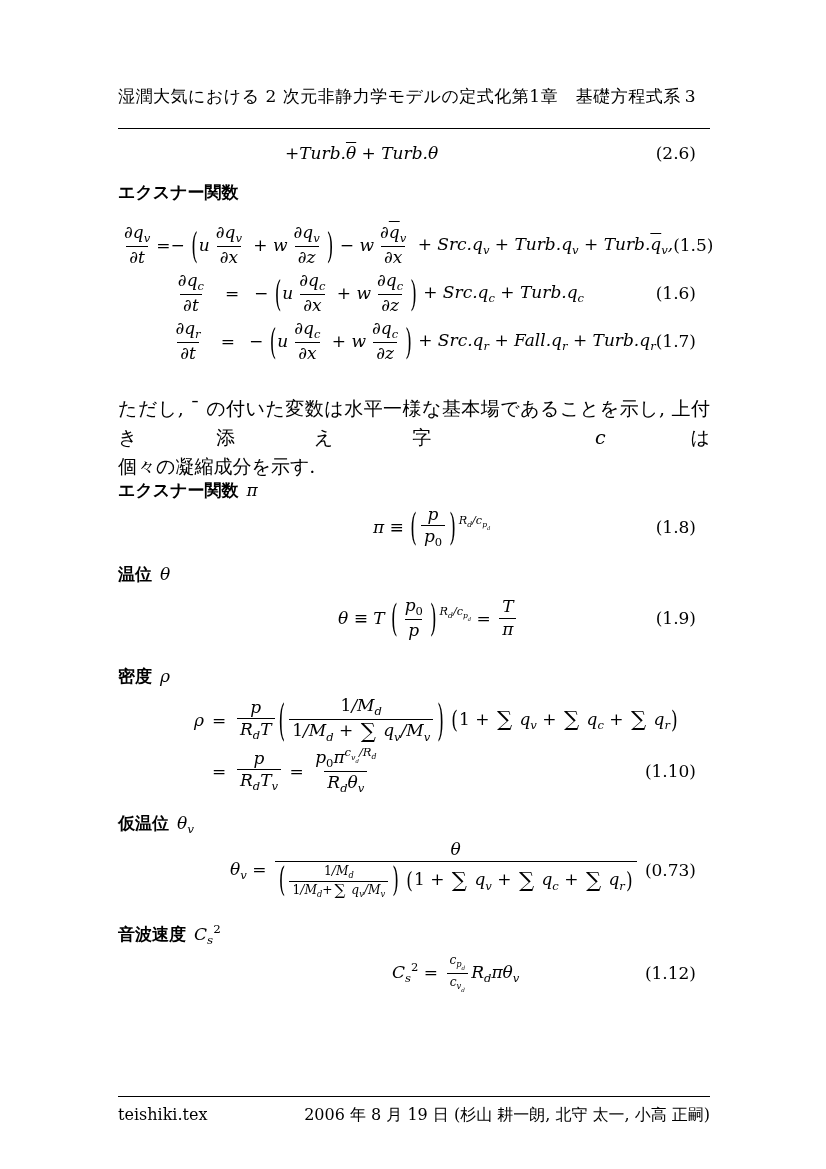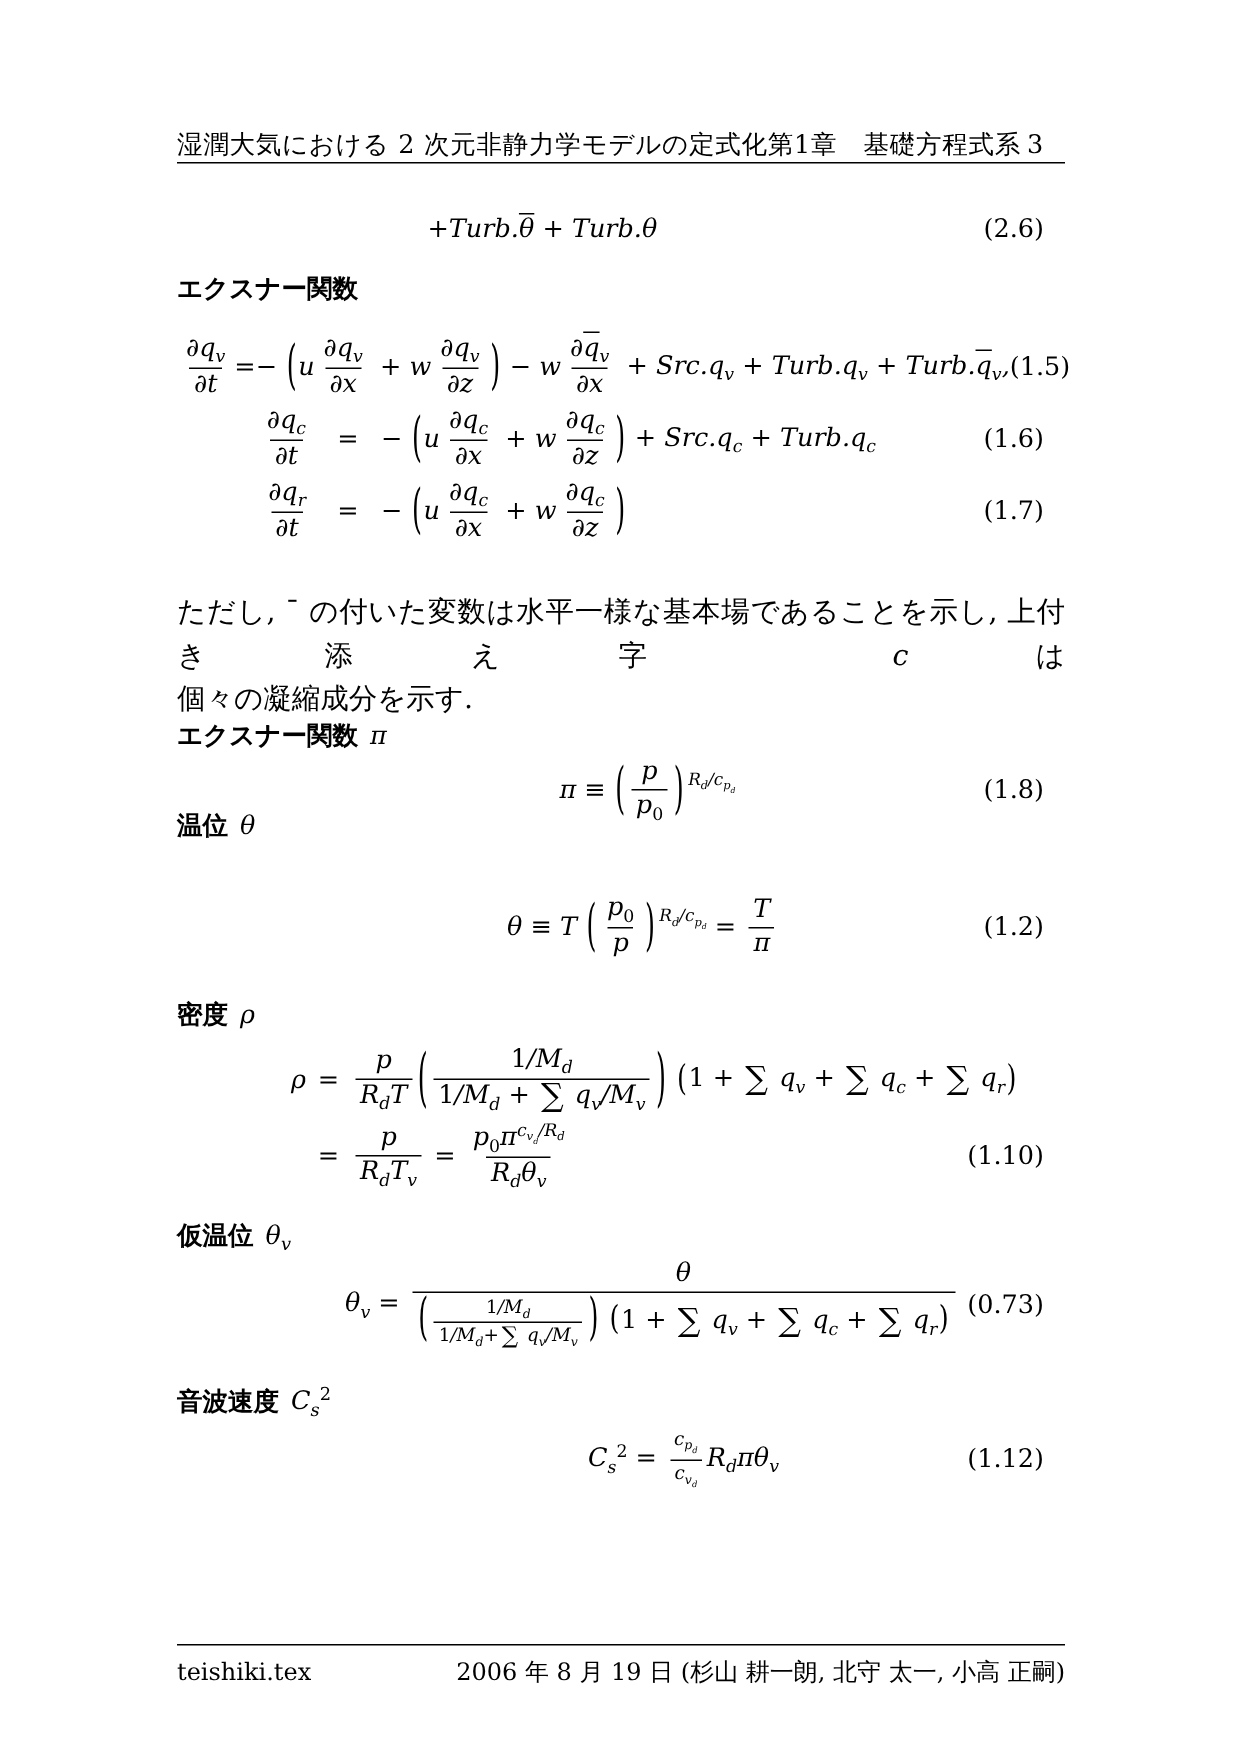--- a/index.html
+++ b/index.html
@@ -2,21 +2,21 @@
 <html><head>
 <meta charset="utf-8">
 <style>
   html,body{margin:0;padding:0;background:#ffffff;}
   .page{position:relative;width:826px;height:1169px;background:#ffffff;color:#000;overflow:hidden;
         font-family:"DejaVu Serif","Liberation Serif",serif;}
   .abs{position:absolute;left:118px;width:592px;}
 
   
   .runhead{position:absolute;left:118px;top:85px;width:592px;display:flex;align-items:baseline;
-           border-bottom:1.5px solid #000;padding-bottom:0;font-size:17px;letter-spacing:0.5px;}
+           border-bottom:1.5px solid #000;padding-bottom:20px;font-size:17px;letter-spacing:0.5px;}
   .pgnum{margin-left:auto;padding-right:14px;}
 
   
   .sec{margin:0;font-family:"DejaVu Sans","Liberation Sans",sans-serif;font-weight:bold;
        font-size:17px;display:flex;align-items:baseline;}
   .svar{font-family:"DejaVu Serif","Liberation Serif",serif;font-style:italic;font-weight:normal;
         margin-left:8px;font-size:17px;}
   .svar sub{font-size:0.7em;line-height:1;}
   .svar sup{font-size:0.7em;line-height:1;}
 
@@ -150,20 +150,21 @@
           <span class="frac">
             <span class="fnum"><span class="mi">∂q<sub>c</sub></span></span>
             <span class="fden"><span class="mi">∂x</span></span>
           </span>
           <span class="mi"> + w</span>
           <span class="frac">
             <span class="fnum"><span class="mi">∂q<sub>c</sub></span></span>
             <span class="fden"><span class="mi">∂z</span></span>
           </span>
           <span class="bp" style="transform: scaleY(2.1);">)</span>
+          <span class="mi"> + Src.q<sub>r</sub> + Fall.q<sub>r</sub> + Turb.q<sub>r</sub></span>
         </span>
       <span class="eqnum">(1.7)</span>
     </div>
   </div>
 
   <p class="para abs" style="top:394px;">
     <span class="pline justify">ただし, ¯ の付いた変数は水平一様な基本場であることを示し, 上付き添え字 <i>c</i> は</span>
     <span class="pline">個々の凝縮成分を示す.</span>
   </p>
 
@@ -179,42 +180,42 @@
         <span class="frac">
           <span class="fnum"><span class="mi">p</span></span>
           <span class="fden"><span class="mi">p<sub><span class="up">0</span></sub></span></span>
         </span>
         <span class="bp" style="transform: scaleY(2.2);">)</span>
         <span class="mi"><sup class="pexp">R<sub>d</sub>/c<sub>p<sub>d</sub></sub></sup></span>
       </span>
     <span class="eqnum">(1.8)</span>
   </div>
 
-  <h3 class="sec abs" style="top:539px;">
+  <h3 class="sec abs" style="top:563px;">
     <span>温位</span>
     <span class="svar">θ</span>
   </h3>
 
   <div class="eqline" style="top:594px;height:48px;">
     <span class="eqbody" style="margin-left:220px;">
         <span class="mi">θ ≡ T </span>
         <span class="bp" style="transform: scaleY(2.2);">(</span>
         <span class="frac">
           <span class="fnum"><span class="mi">p<sub><span class="up">0</span></sub></span></span>
           <span class="fden"><span class="mi">p</span></span>
         </span>
         <span class="bp" style="transform: scaleY(2.2);">)</span>
         <span class="mi"><sup class="pexp">R<sub>d</sub>/c<sub>p<sub>d</sub></sub></sup></span>
         <span class="mi"> = </span>
         <span class="frac">
           <span class="fnum"><span class="mi">T</span></span>
           <span class="fden"><span class="mi">π</span></span>
         </span>
       </span>
-    <span class="eqnum">(1.2)</span>
+    <span class="eqnum">(1.9)</span>
   </div>
 
   <h3 class="sec abs" style="top:665px;">
     <span>密度</span>
     <span class="svar">ρ</span>
   </h3>
 
   <div class="abs" style="top:692px;">
     <div class="ar ar2" style="height:56px;">
       <span class="lhs">

